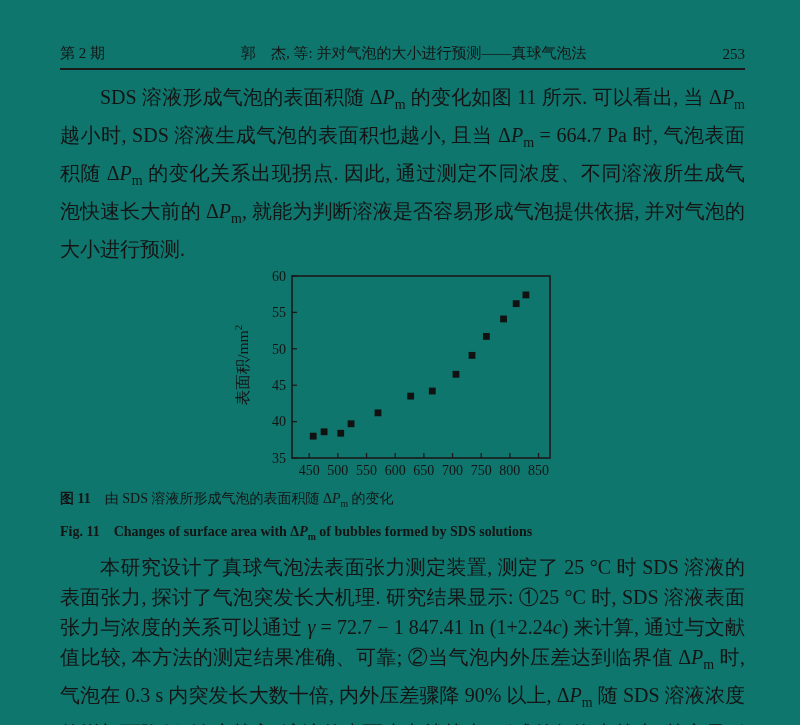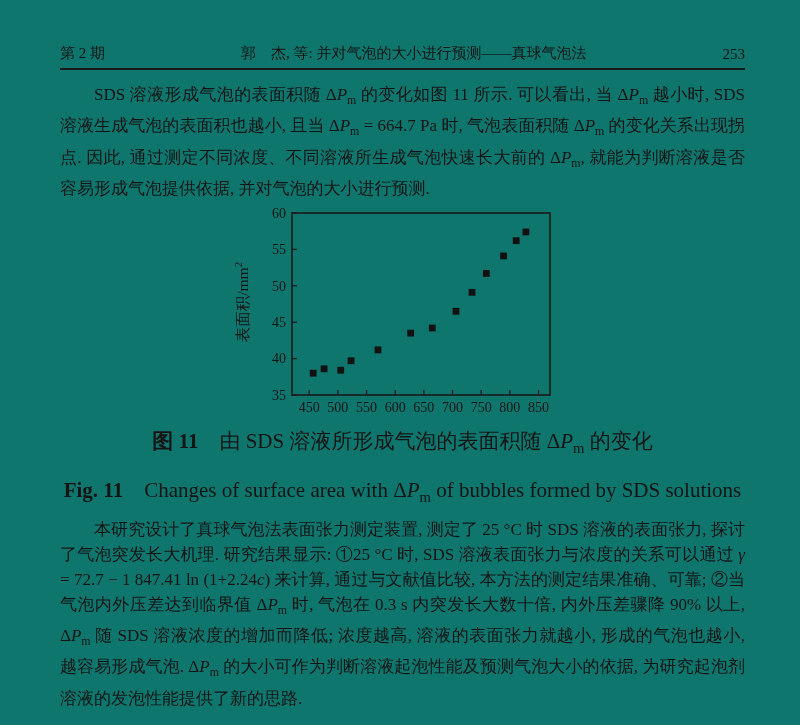--- a/index.html
+++ b/index.html
@@ -10,21 +10,21 @@
     font-family:"Liberation Serif","DejaVu Serif",serif;
   }
   .content{margin:0 55px 0 60px;}
   .header{
     display:flex; justify-content:space-between; align-items:flex-end;
     margin-top:44px; padding-bottom:5px; border-bottom:2px solid #1a1a1a;
     font-size:15px;
   }
   .header .mid{flex:1; text-align:center;}
   .para{
-    font-size:17px; line-height:25px; text-align:justify; text-indent:2em;
+    font-size:20px; line-height:30px; text-align:justify; text-indent:2em;
     margin:0; padding:0;
   }
   .p1{margin-top:12px;}
   .chart-wrap{
     display:flex; width:342px; margin:4px auto 0 auto;
   }
   .ylab-col{
     width:24px; display:flex; align-items:center; justify-content:center;
   }
   .ylab-col span{
@@ -33,22 +33,22 @@
   }
   .plot-col{width:318px;}
   .xlab{
     margin-left:60px; width:258px; text-align:center;
     font-size:15.5px; margin-top:0px;
   }
   svg text{
     font-family:"Liberation Serif","DejaVu Serif",serif;
     font-size:14px; fill:#141414;
   }
-  .caption{ text-align:center; font-size:21px; margin-top:6px; }
-  .caption.en{ margin-top:21px; }
+  .caption{ font-size:14px; margin-top:6px; }
+  .caption.en{ margin-top:15px;font-weight:bold; }
   .sec-head{
     margin-top:14px; font-size:19px; font-weight:bold;
     font-family:"Liberation Sans","DejaVu Sans",sans-serif;
   }
   .sec-head .num{margin-right:18px;}
   .sec-head .ttl{letter-spacing:3px;}
   .p2{margin-top:10px;}
   sub{font-size:70%;}
   sup{font-size:70%;}
 </style>

